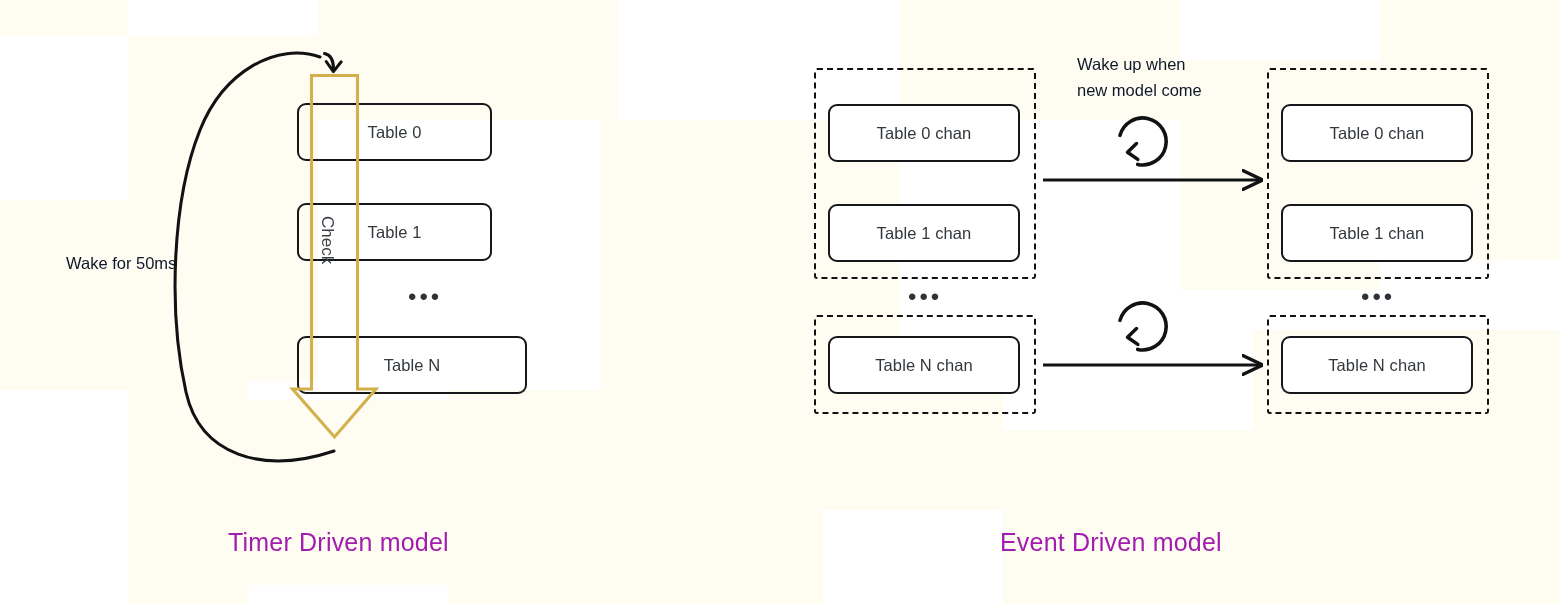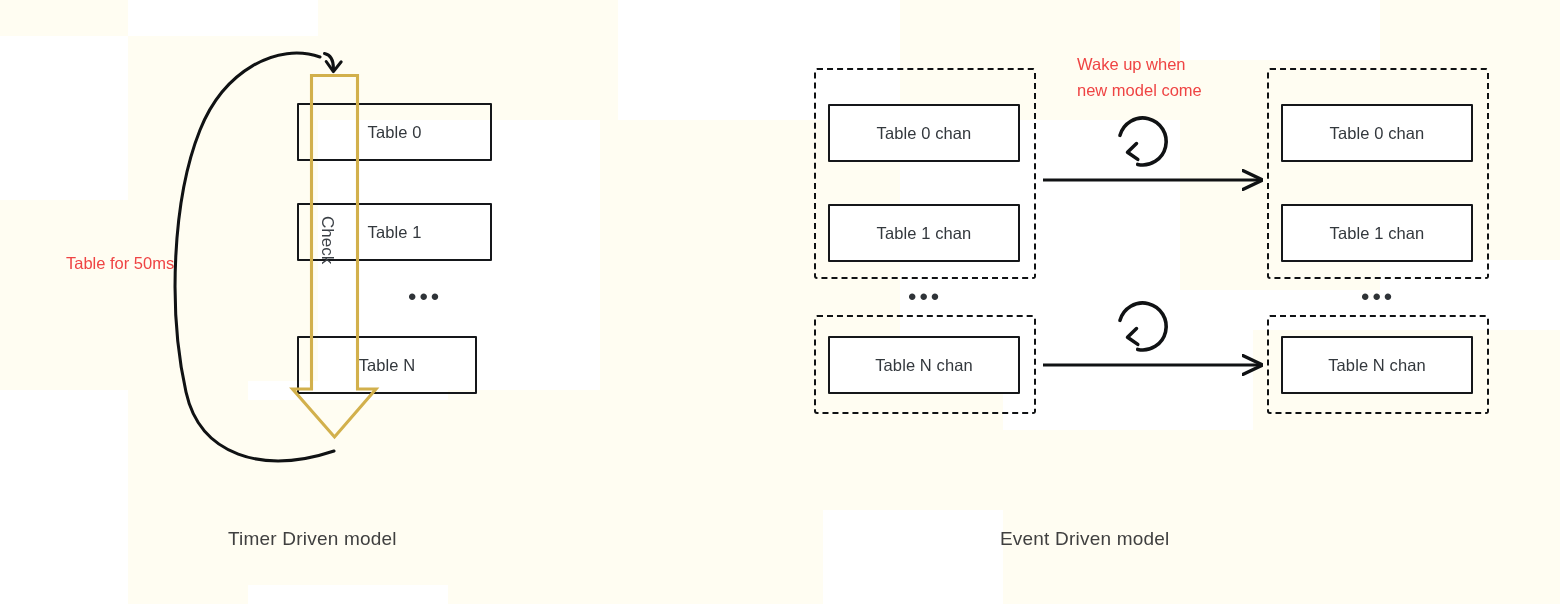--- a/index.html
+++ b/index.html
@@ -40,21 +40,21 @@
     height: 604px;
     z-index: 3;
     pointer-events: none;
   }
 
   
   .tbox {
     position: absolute;
     box-sizing: border-box;
     border: 2.4px solid #15171a;
-    border-radius: 1px;
+    border-radius: 9px;
     background: #ffffff;
     display: flex;
     align-items: center;
     justify-content: center;
     font-size: 16.5px;
     color: #33383d;
     letter-spacing: .1px;
     z-index: 4;
   }
   .tbox.left-model {
@@ -68,29 +68,29 @@
     border: 2.6px dashed #101214;
     border-radius: 3px;
     background: transparent;
     z-index: 3;
   }
 
   
   .lbl {
     position: absolute;
     font-size: 16.5px;
-    color: #ef4444;
+    color: #0f172a;
     white-space: pre;
     line-height: 1.45;
     z-index: 5;
   }
   .caption {
     position: absolute;
-    font-size: 19px;
-    color: #404040;
+    font-size: 25px;
+    color: #a21caf;
     letter-spacing: .2px;
     white-space: nowrap;
     z-index: 5;
   }
   .ellipsis {
     position: absolute;
     font-size: 24px;
     color: #2f3338;
     letter-spacing: 3px;
     line-height: 1;
@@ -171,31 +171,31 @@
       <path d="M 1126.5 307.5 A 23.5 23.5 0 1 1 1128.5 341.5" fill="none" stroke="#101214" stroke-width="3.6" stroke-linecap="round" transform="rotate(-28 1149 327)"></path>
       <path d="M 1136.5 328.5 L 1127.5 337.2 L 1137.8 344.4" fill="none" stroke="#101214" stroke-width="3.5" stroke-linecap="round" stroke-linejoin="round"></path>
     </g>
   </g>
 </svg>
 
 <div id="diagram-layer">
 
   <div>
 
-    <div class="lbl" style="left:66px; top:252px;">Table for 50ms</div>
+    <div class="lbl" style="left:66px; top:252px;">Wake for 50ms</div>
 
     <div id="check-label" style="left:337px; top:216px;">Check</div>
 
     <div class="tbox left-model" style="left:297px; top:103px; width:195px; height:58px;">Table 0</div>
 
     <div class="tbox left-model" style="left:297px; top:203px; width:195px; height:58px;text-align:center;">Table 1</div>
 
     <div class="ellipsis" style="left:408px; top:285px;">•••</div>
 
-    <div class="tbox left-model" style="left:297px; top:336px; width:180px; height:58px;">Table N</div>
+    <div class="tbox left-model" style="left:297px; top:336px; width:230px; height:58px;">Table N</div>
 
     <div class="caption" style="left:228px; top:528px;">Timer Driven model</div>
   </div>
 
   <div>
 
     <div class="lbl" style="left:1077px; top:53px;">Wake up when</div>
     <div class="lbl" style="left:1077px; top:79px;">new model come</div>
 
     <div class="dgroup" style="left:814px; top:68px; width:222px; height:211px;"></div>

